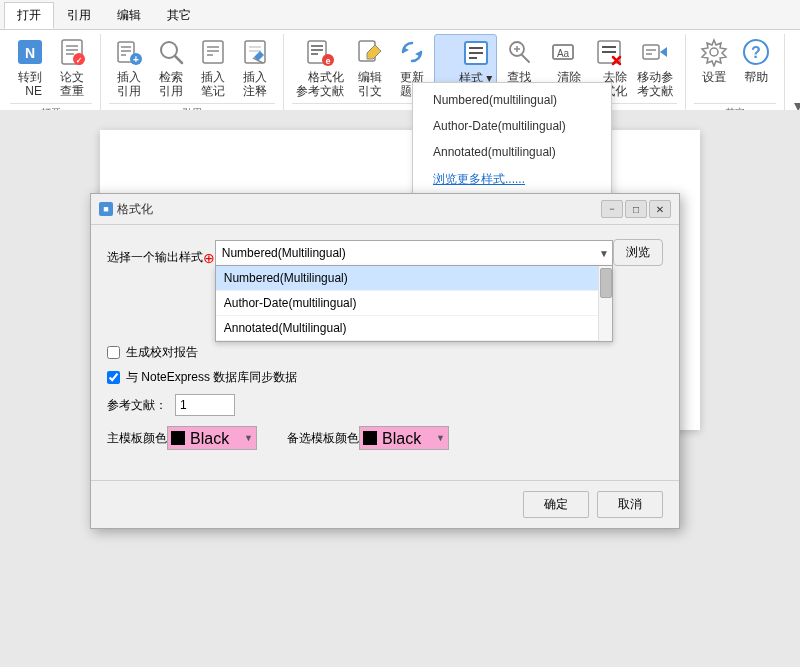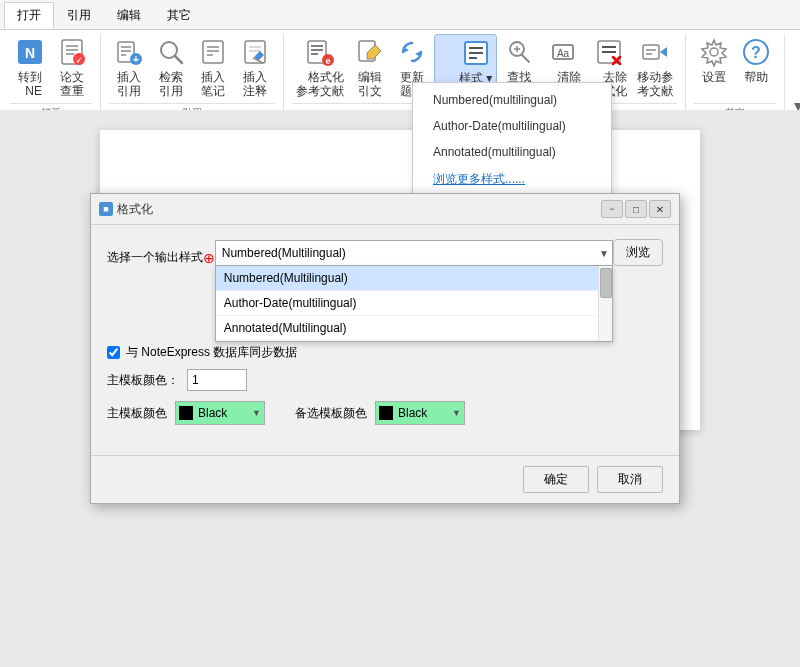--- a/index.html
+++ b/index.html
@@ -321,34 +321,33 @@
     }
     .color-row {
       display: flex;
       align-items: center;
       gap: 30px;
       margin-bottom: 10px;
     }
     .color-group {
       display: flex;
       align-items: center;
-      gap: 8px;
     }
     .color-select-wrapper {
       position: relative;
       display: inline-flex;
       align-items: center;
     }
     .color-select {
       width: 90px;
       height: 24px;
       border: 1px solid #aaa;
-      background: #86efac;
+      background: #f9a8d4;
       padding: 0 20px 0 22px;
-      font-size: 12px;
+      font-size: 16px;
       appearance: none;
       cursor: pointer;
     }
     .color-swatch-overlay {
       position: absolute;
       left: 4px;
       top: 50%;
       transform: translateY(-50%);
       width: 14px;
       height: 14px;
@@ -657,28 +656,32 @@
                 <div class="dl-scrollbar-thumb"></div>
               </div>
             </div>
           </div>
         </div>
         <button class="browse-btn">浏览</button>
       </div>
 
       <div style="height:68px;"></div>
 
+      <div class="checkbox-row">
+        <input type="checkbox" id="chk-report" style="">
+        <label for="chk-report">生成校对报告</label>
+      </div>
 
       <div class="checkbox-row">
         <input type="checkbox" id="chk-sync" checked="" style="">
         <label for="chk-sync">与 NoteExpress 数据库同步数据</label>
       </div>
 
       <div class="start-num-row">
-        <span>主模板颜色：</span>
+        <span>参考文献：</span>
         <input type="text" class="start-num-input" value="1" style="">
       </div>
 
       <div class="color-row">
         <div class="color-group">
           <span>主模板颜色</span>
           <div class="color-select-wrapper" style="position:relative;display:inline-flex;align-items:center;">
             <div class="color-swatch-overlay"></div>
             <select class="color-select">
               <option>Black</option>

